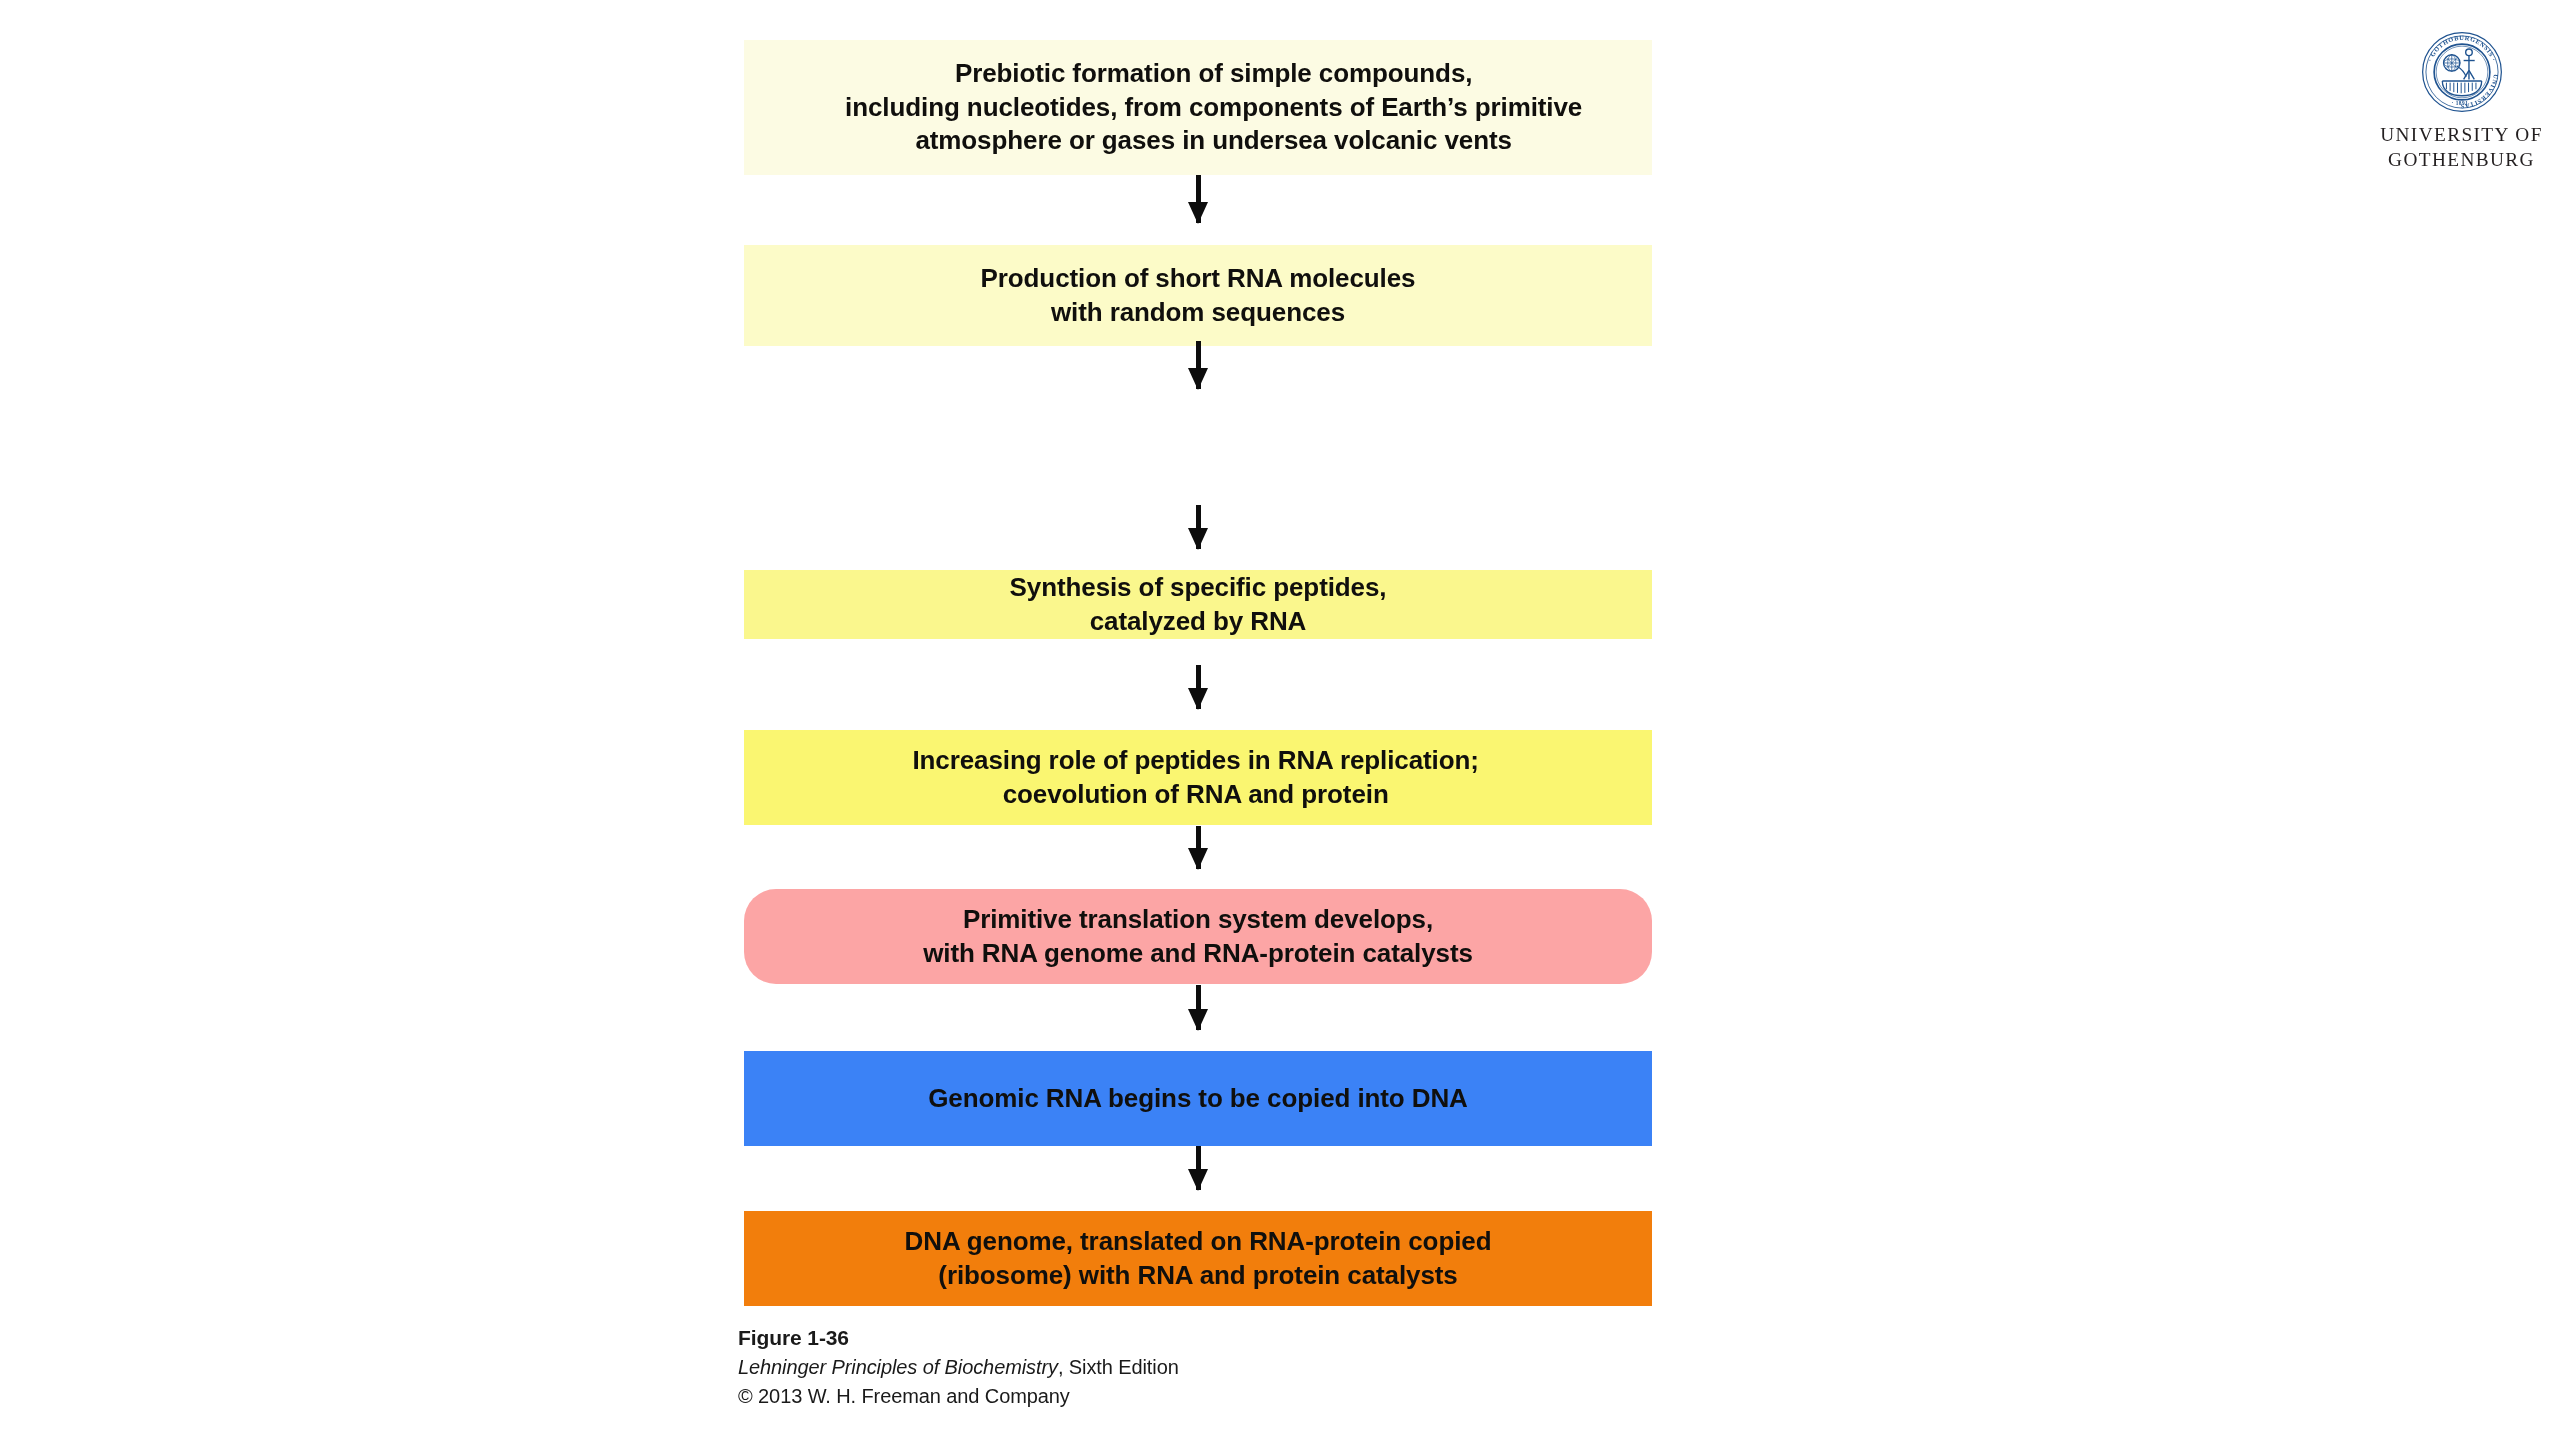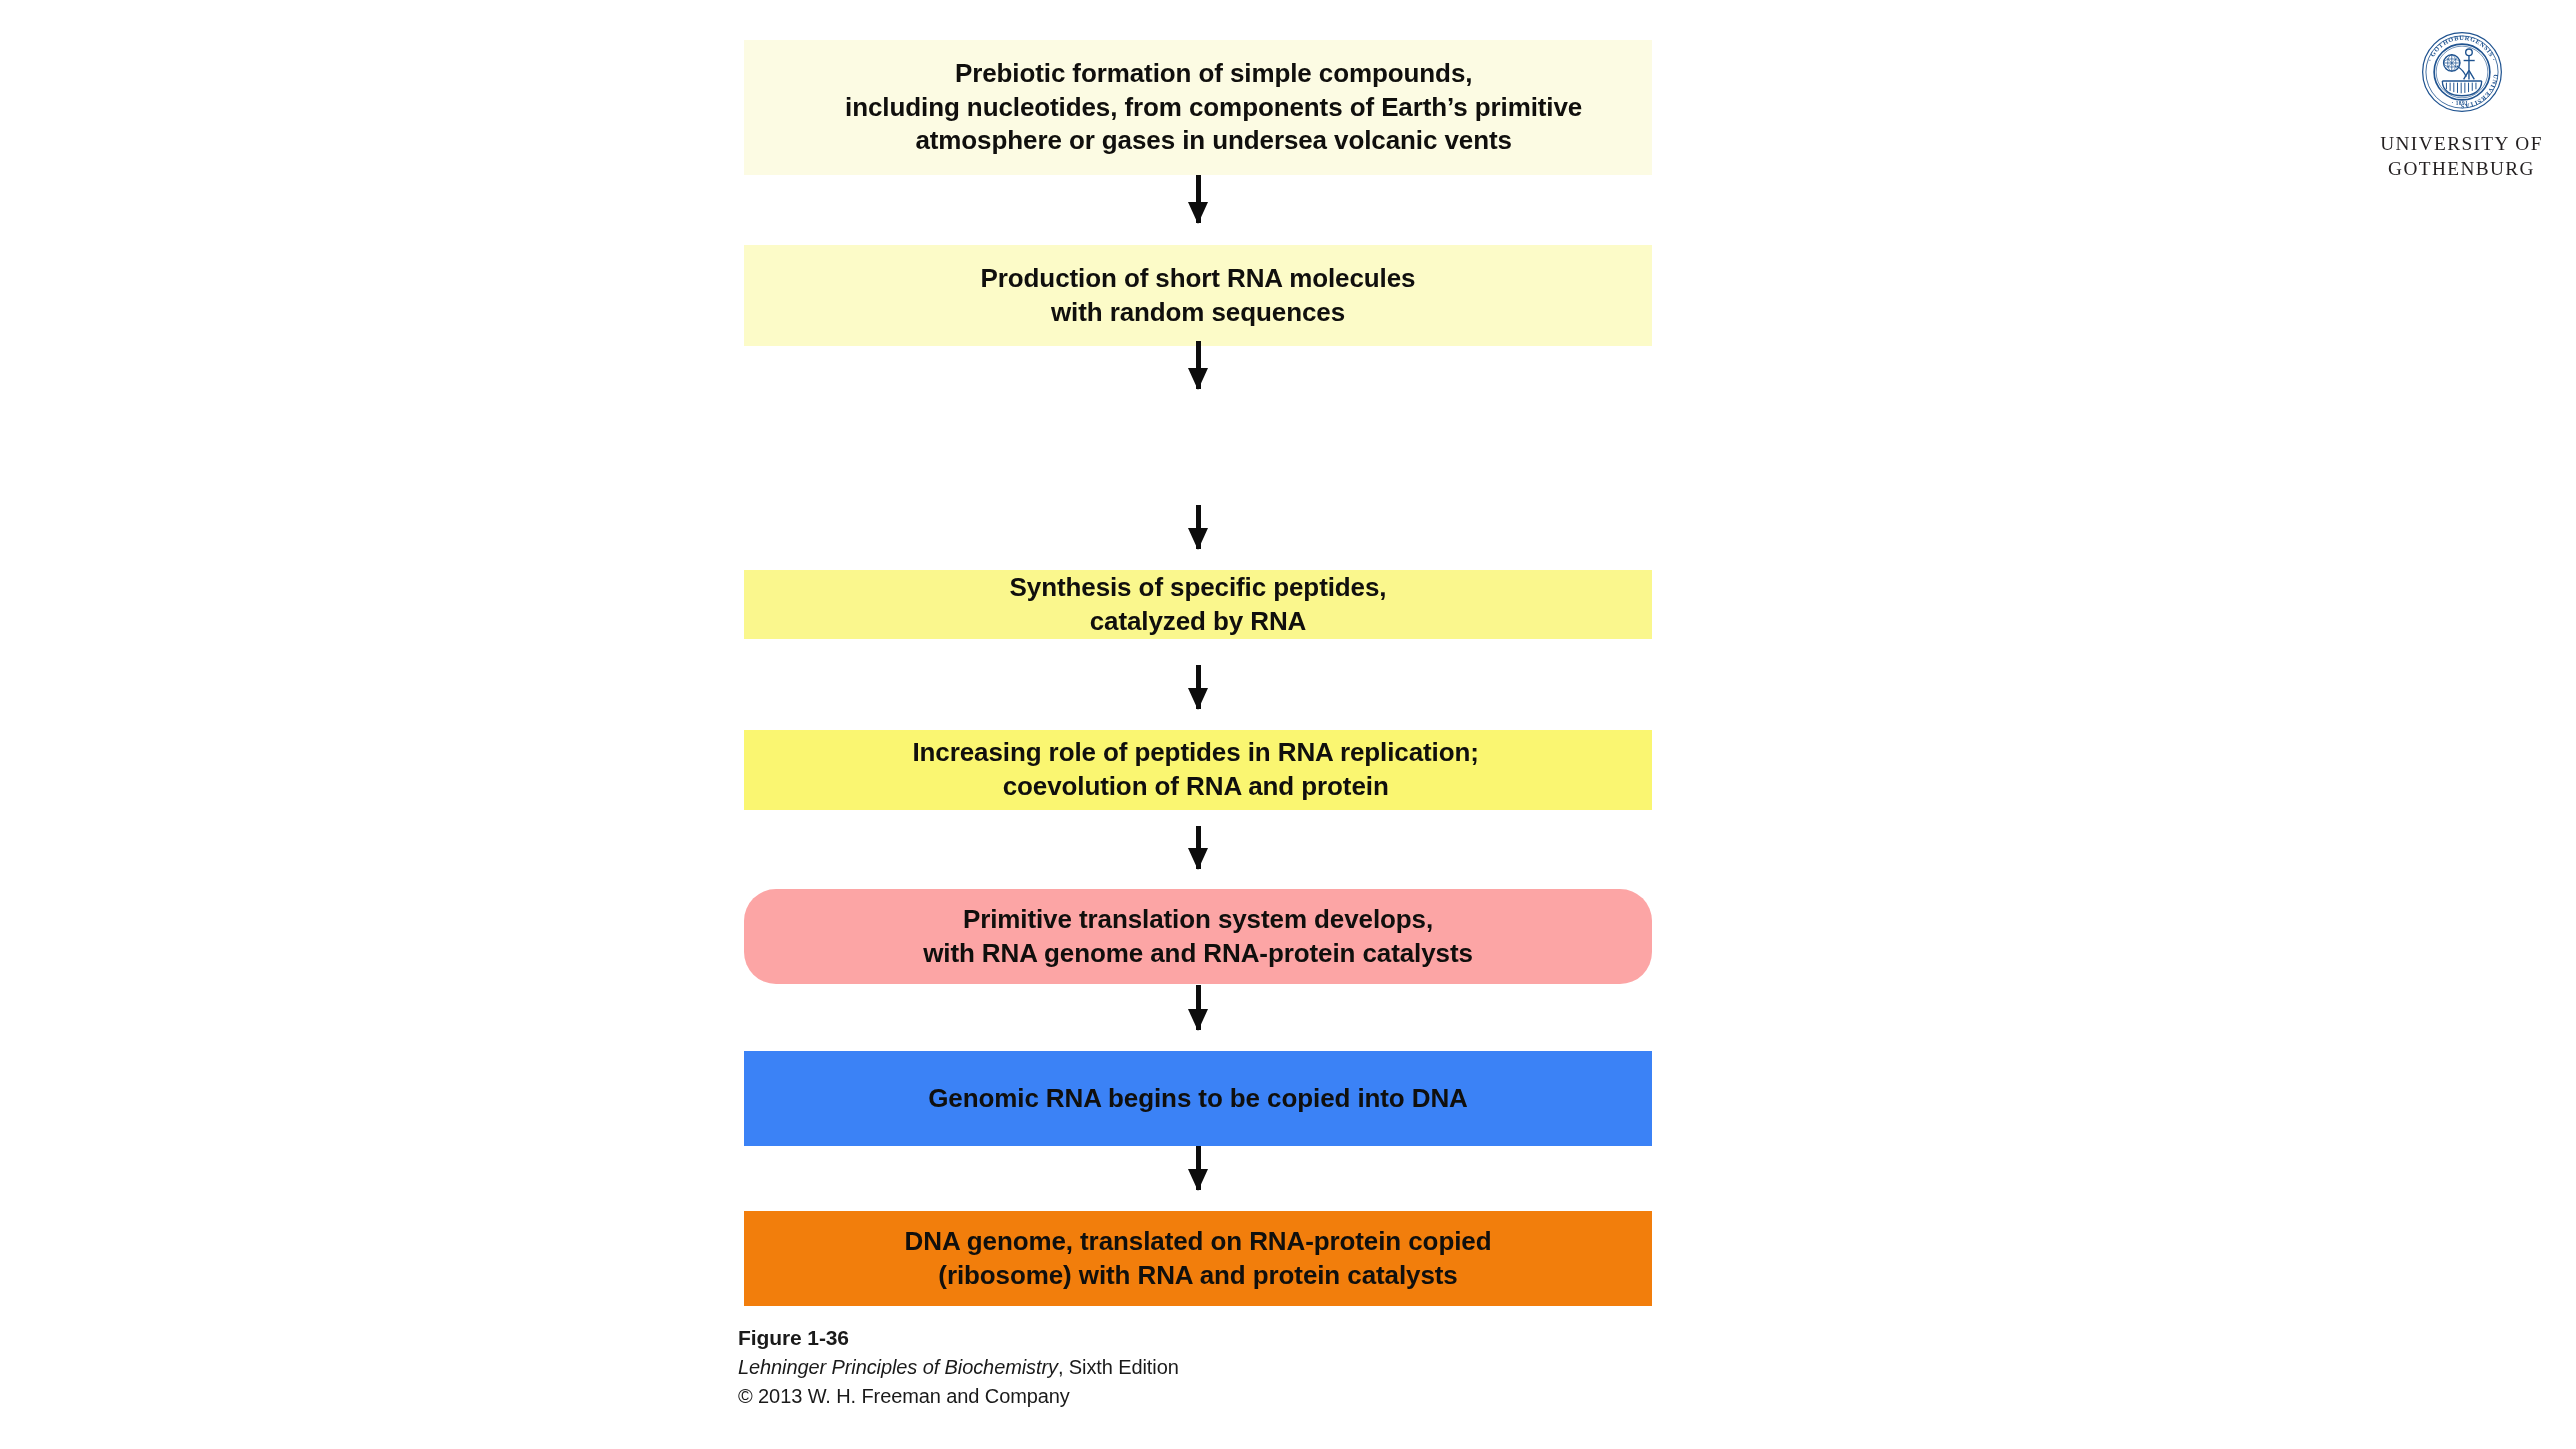--- a/index.html
+++ b/index.html
@@ -25,21 +25,21 @@
     width: 193px;
     text-align: center;
   }
   #logo-seal {
     display: block;
     margin: 0 auto;
     width: 82px;
     height: 82px;
   }
   #logo-wordmark {
-    margin-top: 18px;
+    margin-top: 9px;
     font-family: "Liberation Serif", serif;
     font-size: 19.3px;
     letter-spacing: 1.4px;
     line-height: 1.30;
     color: #231f20;
     white-space: pre-line;
   }
 
   
   #flowchart {
@@ -64,21 +64,21 @@
     line-height: 1.30;
     letter-spacing: -0.1px;
     padding: 0 16.7px;
     white-space: pre-line;
   }
   
   .fc-box[data-step="0"] { top: 40px;   height: 135px; left: 744px; width: 908px; }
   .fc-box[data-step="1"] { top: 245px;  height: 101px; }
   .fc-box[data-step="2"] { top: 410px;  height: 95px; }
   .fc-box[data-step="3"] { top: 570px;  height: 69px; }
-  .fc-box[data-step="4"] { top: 730px; height: 80px; padding-left: 12px; }
+  .fc-box[data-step="4"] { top: 730px; height: 95px; padding-left: 12px; }
   .fc-box[data-step="5"] { top: 889px; height: 95px; }
   .fc-box[data-step="6"] { top: 1051px; height: 95px; }
   .fc-box[data-step="7"] { top: 1211px; height: 95px; }
 
   .fc-arrow {
     position: absolute;
     left: 1196px;
     width: 4.5px;
     background: #0d0d0d;
   }

